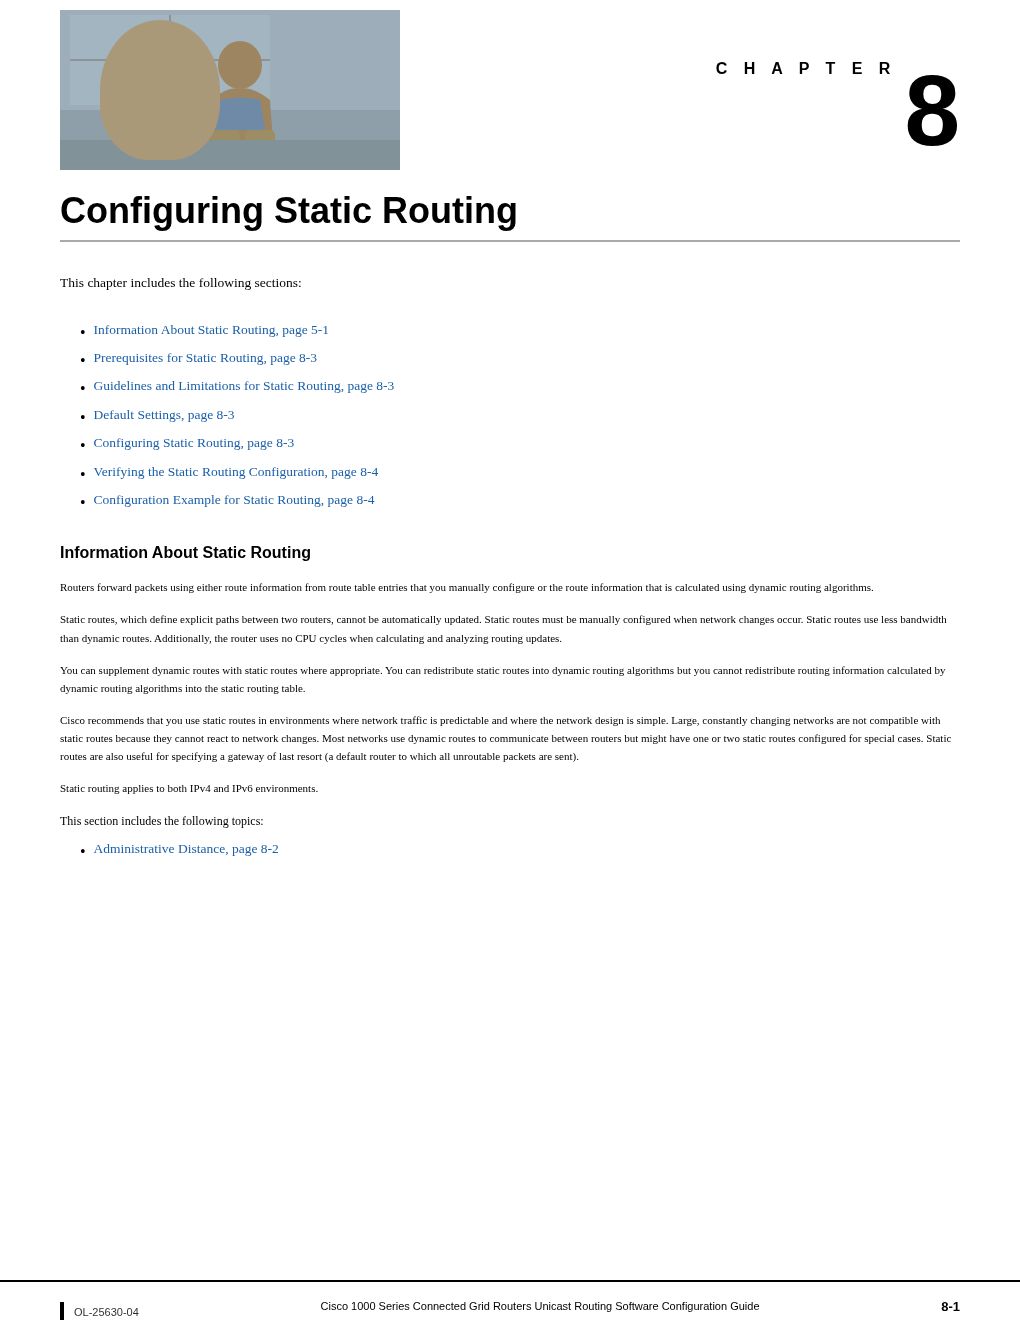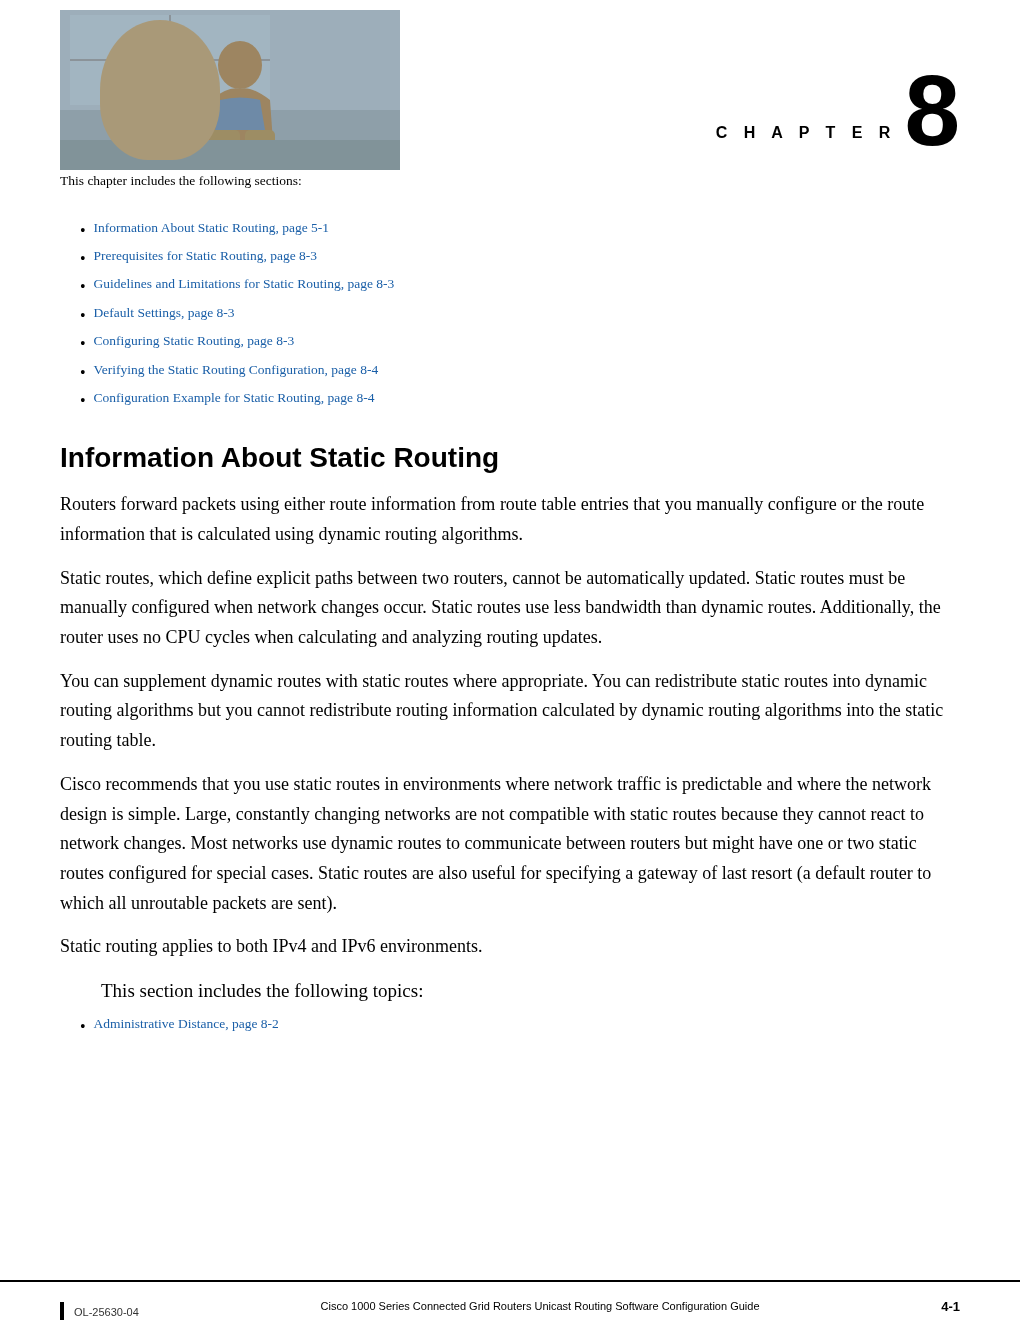--- a/index.html
+++ b/index.html
@@ -54,21 +54,20 @@
       position: absolute;
       top: 0;
       left: 0;
       right: 0;
       bottom: 0;
       background: rgba(100,120,140,0.3);
     }
 
     .chapter-label-area {
       display: flex;
-      align-items: flex-end;
       padding-bottom: 10px;
     }
 
     .chapter-text {
       font-family: Arial, sans-serif;
       font-size: 16px;
       font-weight: bold;
       letter-spacing: 6px;
       color: #000;
       margin-right: 8px;
@@ -144,38 +143,37 @@
     }
 
     .toc-link {
       color: #1a5fa8;
       text-decoration: none;
     }
 
     
     .section-heading {
       font-family: Arial, sans-serif;
-      font-size: 28px;
+      font-size: 16px;
       font-weight: bold;
       color: #000;
       margin-top: 30px;
       margin-bottom: 16px;
     }
 
     .body-text {
-      font-size: 18px;
+      font-size: 11px;
       line-height: 1.65;
       margin-bottom: 14px;
     }
 
     .topics-intro {
-      font-size: 19px;
+      font-size: 12px;
       line-height: 1.6;
       margin-bottom: 10px;
-      margin-left: 41px;
     }
 
     .topics-list {
       list-style: none;
       margin-left: 20px;
       margin-bottom: 10px;
     }
 
     .topics-list li {
       display: flex;
@@ -263,20 +261,24 @@
 
         <rect x="0" y="0" width="340" height="160" fill="rgba(80,100,110,0.15)"></rect>
       </svg>
     </div>
     <div class="chapter-label-area">
       <span class="chapter-text">C H A P T E R</span>
       <span class="chapter-number">8</span>
     </div>
   </div>
 
+  <div class="title-section">
+    <h1 class="page-title">Configuring Static Routing</h1>
+    <div class="title-divider"></div>
+  </div>
 
   <div class="content-area">
 
 
     <p class="section-intro">This chapter includes the following sections:</p>
 
     <ul class="toc-list">
       <li>
         <span class="bullet">•</span>
         <a class="toc-link" href="#">Information About Static Routing, page 5-1</a>
@@ -329,16 +331,16 @@
     </ul>
 
   </div>
 
   <div class="footer">
     <div class="footer-left">
       <div class="footer-bar"></div>
       <span class="footer-doc-num">OL-25630-04</span>
     </div>
     <div class="footer-center">Cisco 1000 Series Connected Grid Routers Unicast Routing Software Configuration Guide</div>
-    <div class="footer-right">4-1</div>
+    <div class="footer-right">8-1</div>
   </div>
 
 </div>
 
 </body></html>

